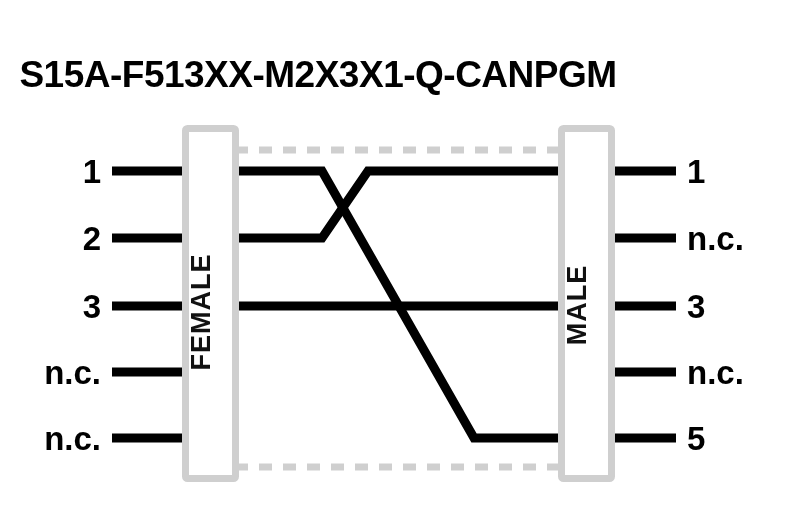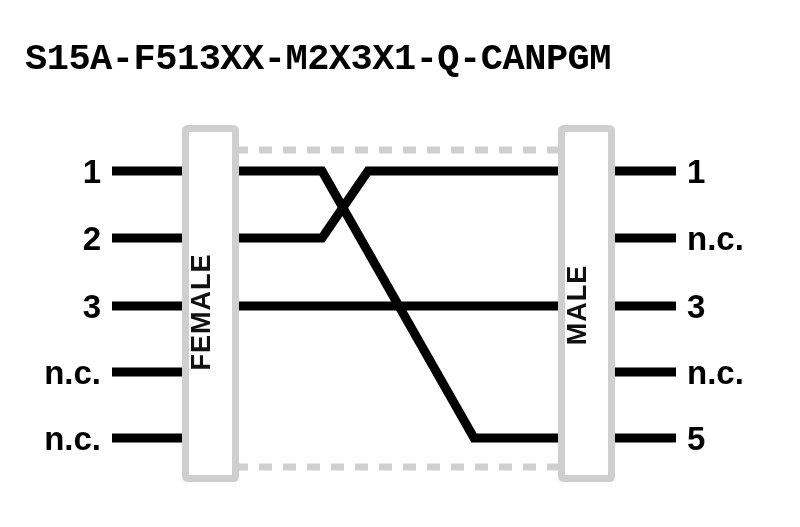--- a/index.html
+++ b/index.html
@@ -15,24 +15,24 @@
   }
   #stage {
     position: relative;
     width: 800px;
     height: 527px;
     background: #ffffff;
   }
   #title {
     position: absolute;
     left: 0;
-    top: 38px;
+    top: 54px;
     width: 636px;
     text-align: center;
-    font-family: Liberation Mono, monospace;
+    font-family: Liberation Sans, sans-serif;
     font-weight: bold;
     font-size: 37px;
     letter-spacing: -0.5px;
     color: #000000;
     white-space: nowrap;
   }
   svg#diagram {
     position: absolute;
     left: 0;
     top: 0;

